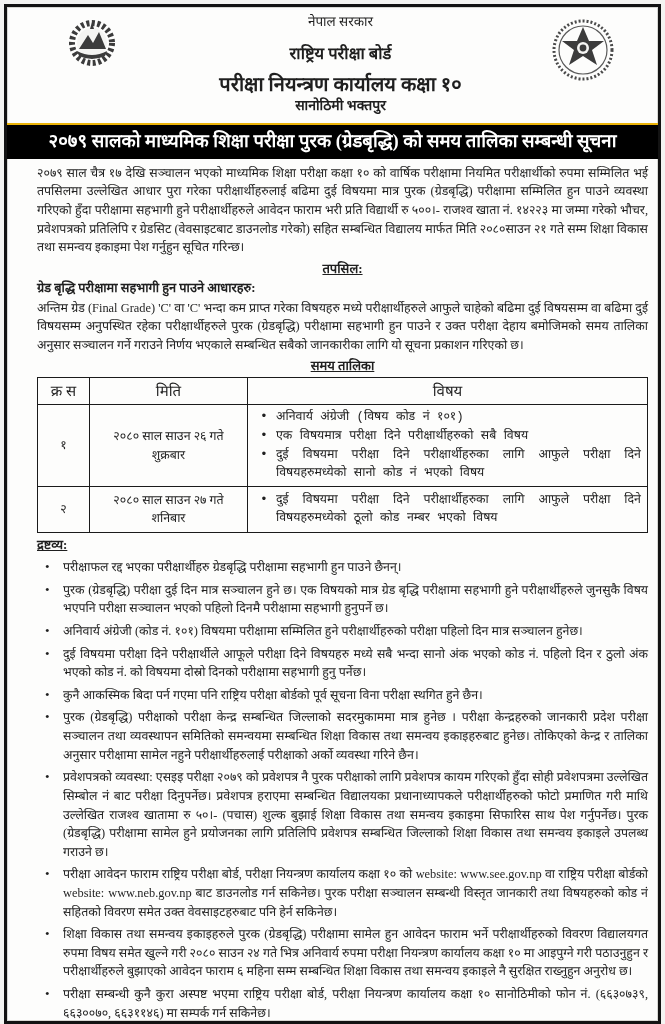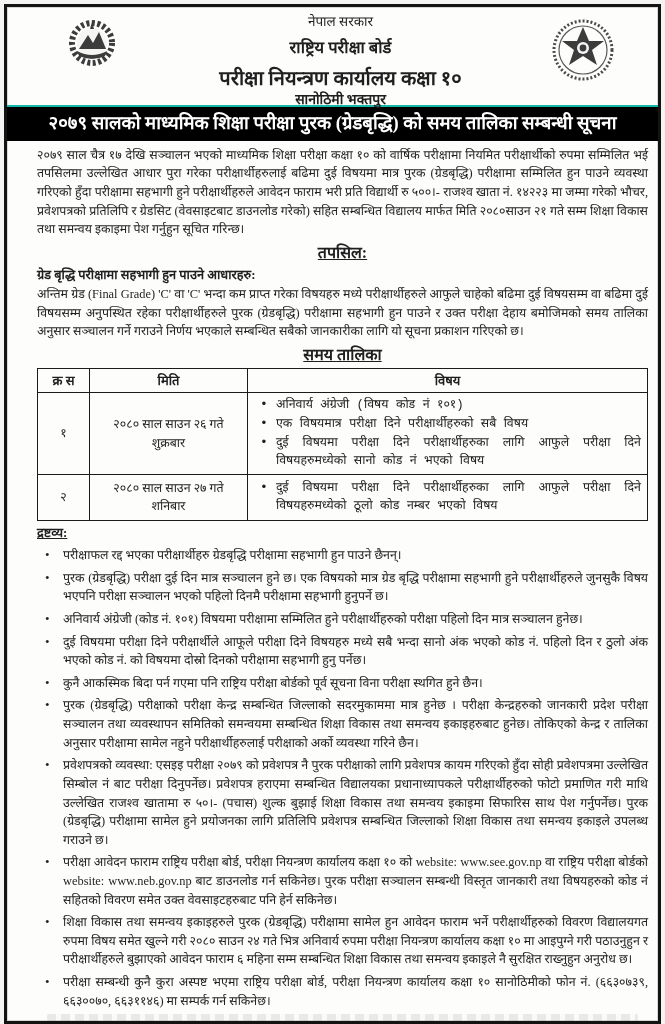--- a/index.html
+++ b/index.html
@@ -12,56 +12,56 @@
   .page {
     width: 657px; height: 1020px;
     margin: 4px auto 0 auto;
     background: #fdfdfc;
     border: 3px solid #131313;
     box-shadow: inset 0 0 0 1px #d8d8d4;
     position: relative;
     overflow: hidden;
   }
   
-  .header { position: relative; padding-top: 7px; height: 98px; padding-left: 16px; }
+  .header { position: relative; padding-top: 7px; height: 116px; padding-left: 16px; }
   .hdr-line { text-align: center; line-height: 1.25; }
   .hdr-gov   { font-size: 13.5px; }
-  .hdr-board { font-size: 16.5px; font-weight: bold; margin-top: 7px; }
+  .hdr-board { font-size: 16.5px; font-weight: bold; margin-top: 13px; }
   .hdr-office{ font-size: 20px;   font-weight: bold; margin-top: 7px; }
   .hdr-loc   { font-size: 14px;   font-weight: bold; margin-top: 0; }
   .logo { position: absolute; top: 10px; }
   .logo-left  { left: 52px; width: 66px; height: 60px; }
   .logo-right { right: 42px; width: 66px; height: 66px; }
   
   .banner {
     background: #000; color: #fff;
     text-align: center; font-weight: bold;
     font-size: 18.5px; line-height: 1.45;
     padding: 3px 4px 4px 4px;
-    border-top: 2px solid #14b8a6;
+    border-top: 2px solid #eab308;
   }
   
   .content { padding: 5px 10px 0 10px; font-size: 12.4px; line-height: 1.5; margin-left: 20px; }
   .para { text-align: justify; }
   .center-head {
     text-align: center; font-weight: bold;
-    margin-top: 2px; font-size: 16px;
+    margin-top: 2px; font-size: 13px;
   }
   .underline { text-decoration: underline; }
   .left-head { font-weight: bold; font-size: 12.8px; margin-top: 1px; }
   .time-line { text-align: center; font-weight: bold; font-size: 13.5px; margin: 1px 0 3px 0; }
   
   table.schedule {
     width: 100%; border-collapse: collapse; margin-top: 1px;
     font-size: 12.4px;
   }
   table.schedule th, table.schedule td {
     border: 1.6px solid #1b1b1b; vertical-align: middle;
   }
-  table.schedule th { font-weight: bold; font-size: 13px; padding: 2px 4px; }
+  table.schedule th { font-weight: normal; font-size: 15px; padding: 2px 4px; }
   td.c-sn   { width: 52px;  text-align: center; }
   td.c-date { width: 158px; text-align: center; padding: 4px 6px; }
   td.c-subj { padding: 3px 6px 3px 4px; }
   ul.subj-list { list-style: none; font-family: Liberation Mono, monospace; }
   ul.subj-list li {
     position: relative; padding-left: 24px;
     text-align: justify; line-height: 1.5;
   }
   ul.subj-list li::before {
     content: "•"; position: absolute; left: 8px; top: -1px; font-size: 13px;

